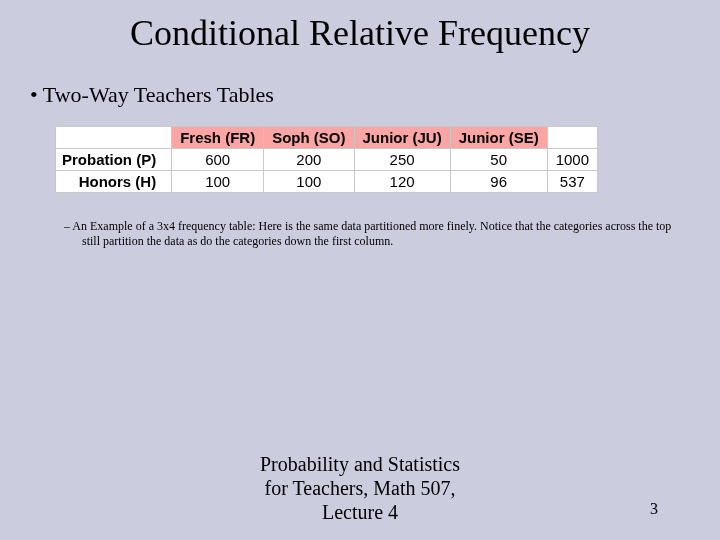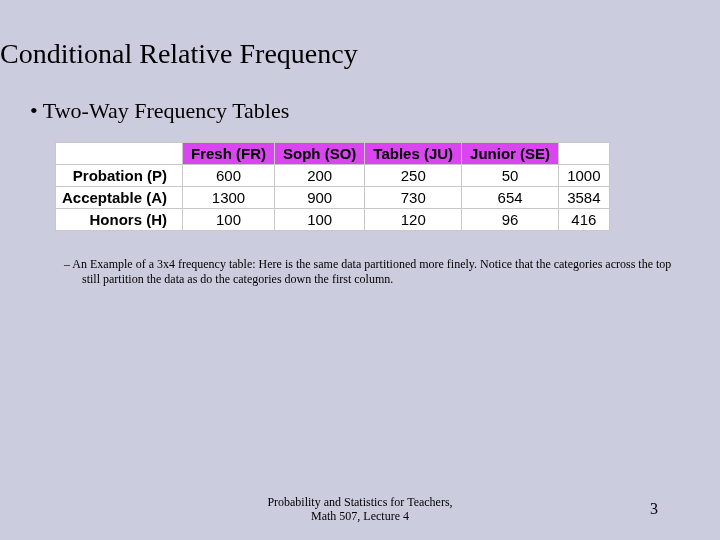--- a/index.html
+++ b/index.html
@@ -6,23 +6,23 @@
   body {
     width: 720px;
     height: 540px;
     background: #ccccdf;
     font-family: "Times New Roman", Times, serif;
     color: #000;
     position: relative;
     overflow: hidden;
   }
   .title {
-    text-align: left;
-    font-size: 28px;
-    padding-top: 38px;
+    text-align: center;
+    font-size: 36px;
+    padding-top: 12px;
     font-weight: normal;
   }
   .bullet1 {
     font-size: 22px;
     padding: 28px 0 0 30px;
   }
   .bullet1::before {
     content: "• ";
   }
   .table-wrap {
@@ -35,98 +35,90 @@
     font-size: 15px;
   }
   th, td {
     border: 1px solid #c8c8c8;
     padding: 2px 8px;
     text-align: center;
     height: 22px;
   }
   th {
     font-weight: bold;
-    background: #d946ef;
+    background: #fca5a5;
   }
   .rowhead {
     text-align: right;
     font-weight: bold;
     padding-right: 15px;
     padding-left: 6px;
     white-space: nowrap;
   }
   .corner { background: #fff; }
   .desc {
     font-size: 12px;
     padding: 26px 40px 0 82px;
     line-height: 1.25;
     text-indent: -18px;
   }
   .footer {
     position: absolute;
     bottom: 16px;
     left: 0;
     width: 100%;
-    font-size: 12px;
+    font-size: 20px;
     text-align: center;
     margin-top: 18px;
   }
   .footer-text {
     display: inline-block;
     max-width: 200px;
     line-height: 1.2;
   }
   .pagenum {
     position: absolute;
     right: 62px;
     bottom: 22px;
     font-size: 16px;
   }
 </style>
 </head>
 <body>
 
 <h1 class="title">Conditional Relative Frequency</h1>
 
-<div class="bullet1">Two-Way Frequency Tables</div>
+<div class="bullet1">Two-Way Teachers Tables</div>
 
 <div class="table-wrap">
   <table>
     <tbody>
         <tr>
       <th class="corner"></th>
       <th>Fresh (FR)</th>
       <th>Soph (SO)</th>
-      <th>Tables (JU)</th>
+      <th>Junior (JU)</th>
       <th>Junior (SE)</th>
       <th class="corner"></th>
     </tr>
     <tr>
       <td class="rowhead">Probation (P)</td>
       <td>600</td>
       <td>200</td>
       <td>250</td>
       <td>50</td>
       <td>1000</td>
     </tr>
     <tr>
-      <td class="rowhead">Acceptable (A)</td>
-      <td>1300</td>
-      <td>900</td>
-      <td>730</td>
-      <td>654</td>
-      <td>3584</td>
-    </tr>
-    <tr>
       <td class="rowhead">Honors (H)</td>
       <td>100</td>
       <td>100</td>
       <td>120</td>
       <td>96</td>
-      <td>416</td>
+      <td>537</td>
     </tr>
   </tbody>
     </table>
 </div>
 
 <div class="desc">– An Example of a 3x4 frequency table: Here is the same data partitioned more finely. Notice that the categories across the top still partition the data as do the categories down the first column.</div>
 
 <div class="footer">
   <span class="footer-text">Probability and Statistics for Teachers, Math 507, Lecture 4</span>
 </div>

